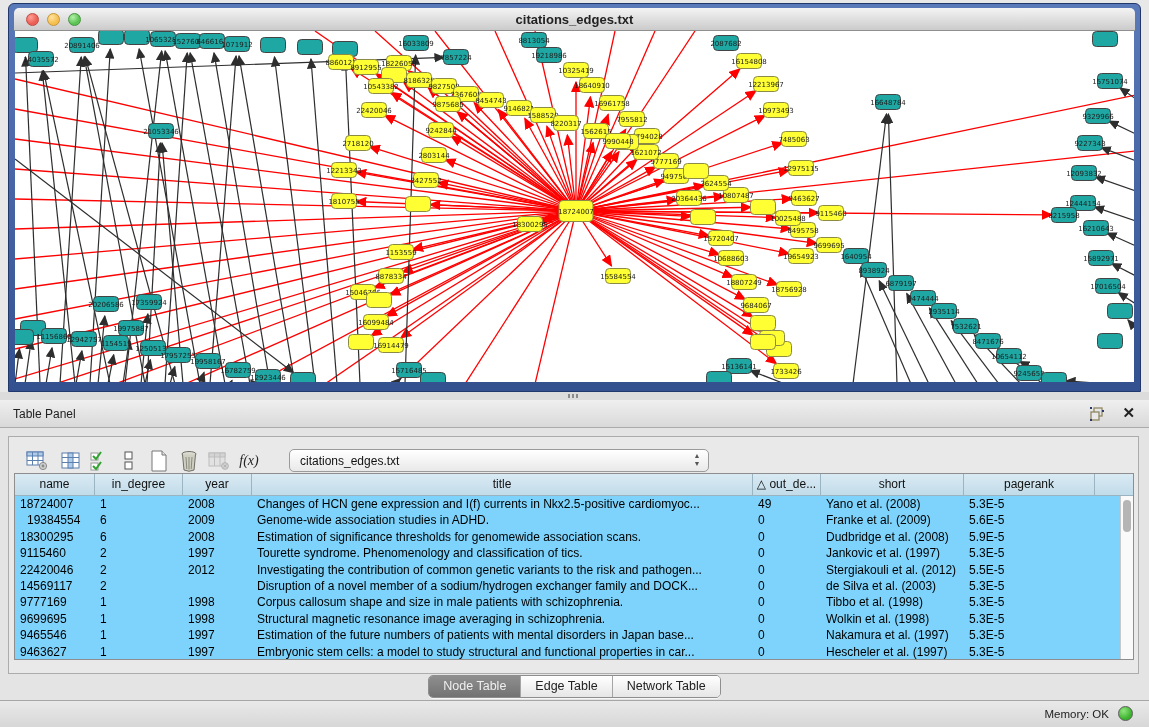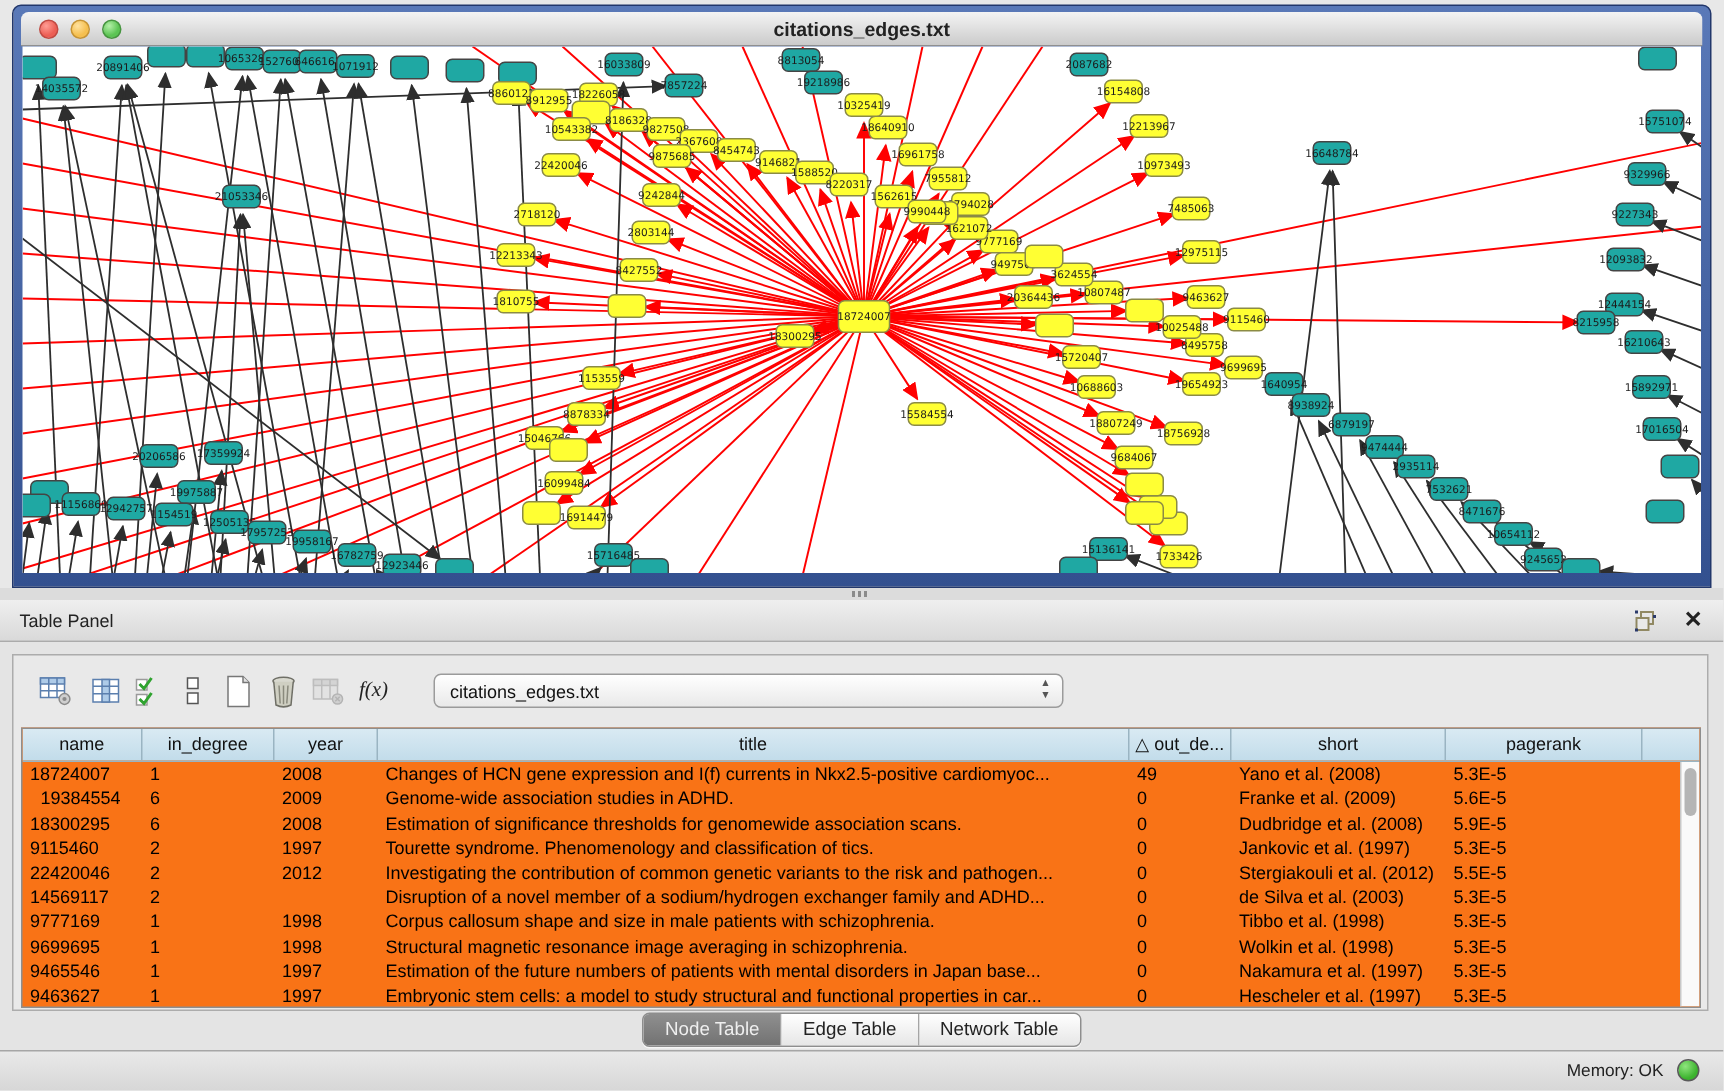--- a/index.html
+++ b/index.html
@@ -32,21 +32,21 @@
 
   
   .toolbar{position:absolute;left:0;top:0;right:0;height:48px}
   .tool-icon{position:absolute;top:12px;width:24px;height:24px;display:flex;align-items:center;justify-content:center;cursor:pointer}
   .fx{font-family:"Liberation Serif",serif;font-style:italic;font-weight:normal;font-size:14px;color:#222}
   .table-select{position:absolute;left:280px;top:12px;width:420px;height:23px;border:1px solid #9b9b9b;border-radius:5px;background:linear-gradient(#ffffff,#e9e9e9);box-sizing:border-box;cursor:pointer}
   .table-select .val{position:absolute;left:10px;top:4px;font-size:12px;color:#111}
   .table-select .stepper{position:absolute;right:4px;top:2px;width:14px;text-align:center;font-size:7px;line-height:8px;color:#555}
 
   
-  .data-table{position:absolute;left:5px;top:48px;width:1120px;height:187px;border:1px solid #8e8e8e;background:#f97316;box-sizing:border-box;overflow:hidden}
+  .data-table{position:absolute;left:5px;top:36px;width:1120px;height:187px;border:1px solid #8e8e8e;background:#7dd3fc;box-sizing:border-box;overflow:hidden}
   .thead{display:flex;height:22px;background:linear-gradient(#d9eaf3,#c2dcea);border-bottom:1px solid #9ab4c2;box-sizing:border-box}
   .th{flex:0 0 auto;box-sizing:border-box;border-right:1px solid #9ab4c2;font-size:12px;color:#111;text-align:center;line-height:21px;overflow:hidden;white-space:nowrap;cursor:pointer}
   .tbody{position:absolute;left:0;top:22px;right:13px;bottom:0;overflow:hidden}
   .tr{display:flex;height:16.4px;cursor:default}
   .td{flex:0 0 auto;box-sizing:border-box;padding-left:5px;font-size:12px;color:#000;line-height:16px;white-space:nowrap;overflow:hidden}
   .vscroll{position:absolute;right:0;top:22px;bottom:0;width:13px;background:#fafafa;border-left:1px solid #c8c8c8;box-sizing:border-box}
   .vthumb{position:absolute;left:2px;top:4px;width:8px;height:32px;background:#b5b5b5;border-radius:5px;cursor:pointer}
 
   
   .tabs{position:absolute;left:0;right:0;top:247px;display:flex;justify-content:center}
@@ -874,21 +874,21 @@
             <div class="td" style="width: 69px;">2012</div>
             <div class="td" style="width: 501px;">Investigating the contribution of common genetic variants to the risk and pathogen...</div>
             <div class="td" style="width: 68px;">0</div>
             <div class="td" style="width: 143px;">Stergiakouli et al. (2012)</div>
             <div class="td" style="width: 131px;">5.5E-5</div>
           </div>
           <div class="tr">
             <div class="td" style="width: 80px;">14569117</div>
             <div class="td" style="width: 88px;">2</div>
             <div class="td" style="width: 69px; margin-top: 17px;">2003</div>
-            <div class="td" style="width: 501px;">Disruption of a novel member of a sodium/hydrogen exchanger family and ADHD...</div>
+            <div class="td" style="width: 501px;">Disruption of a novel member of a sodium/hydrogen exchanger family and DOCK...</div>
             <div class="td" style="width: 68px;">0</div>
             <div class="td" style="width: 143px;">de Silva et al. (2003)</div>
             <div class="td" style="width: 131px;">5.3E-5</div>
           </div>
           <div class="tr">
             <div class="td" style="width: 80px;">9777169</div>
             <div class="td" style="width: 88px;">1</div>
             <div class="td" style="width: 69px;">1998</div>
             <div class="td" style="width: 501px;">Corpus callosum shape and size in male patients with schizophrenia.</div>
             <div class="td" style="width: 68px;">0</div>

